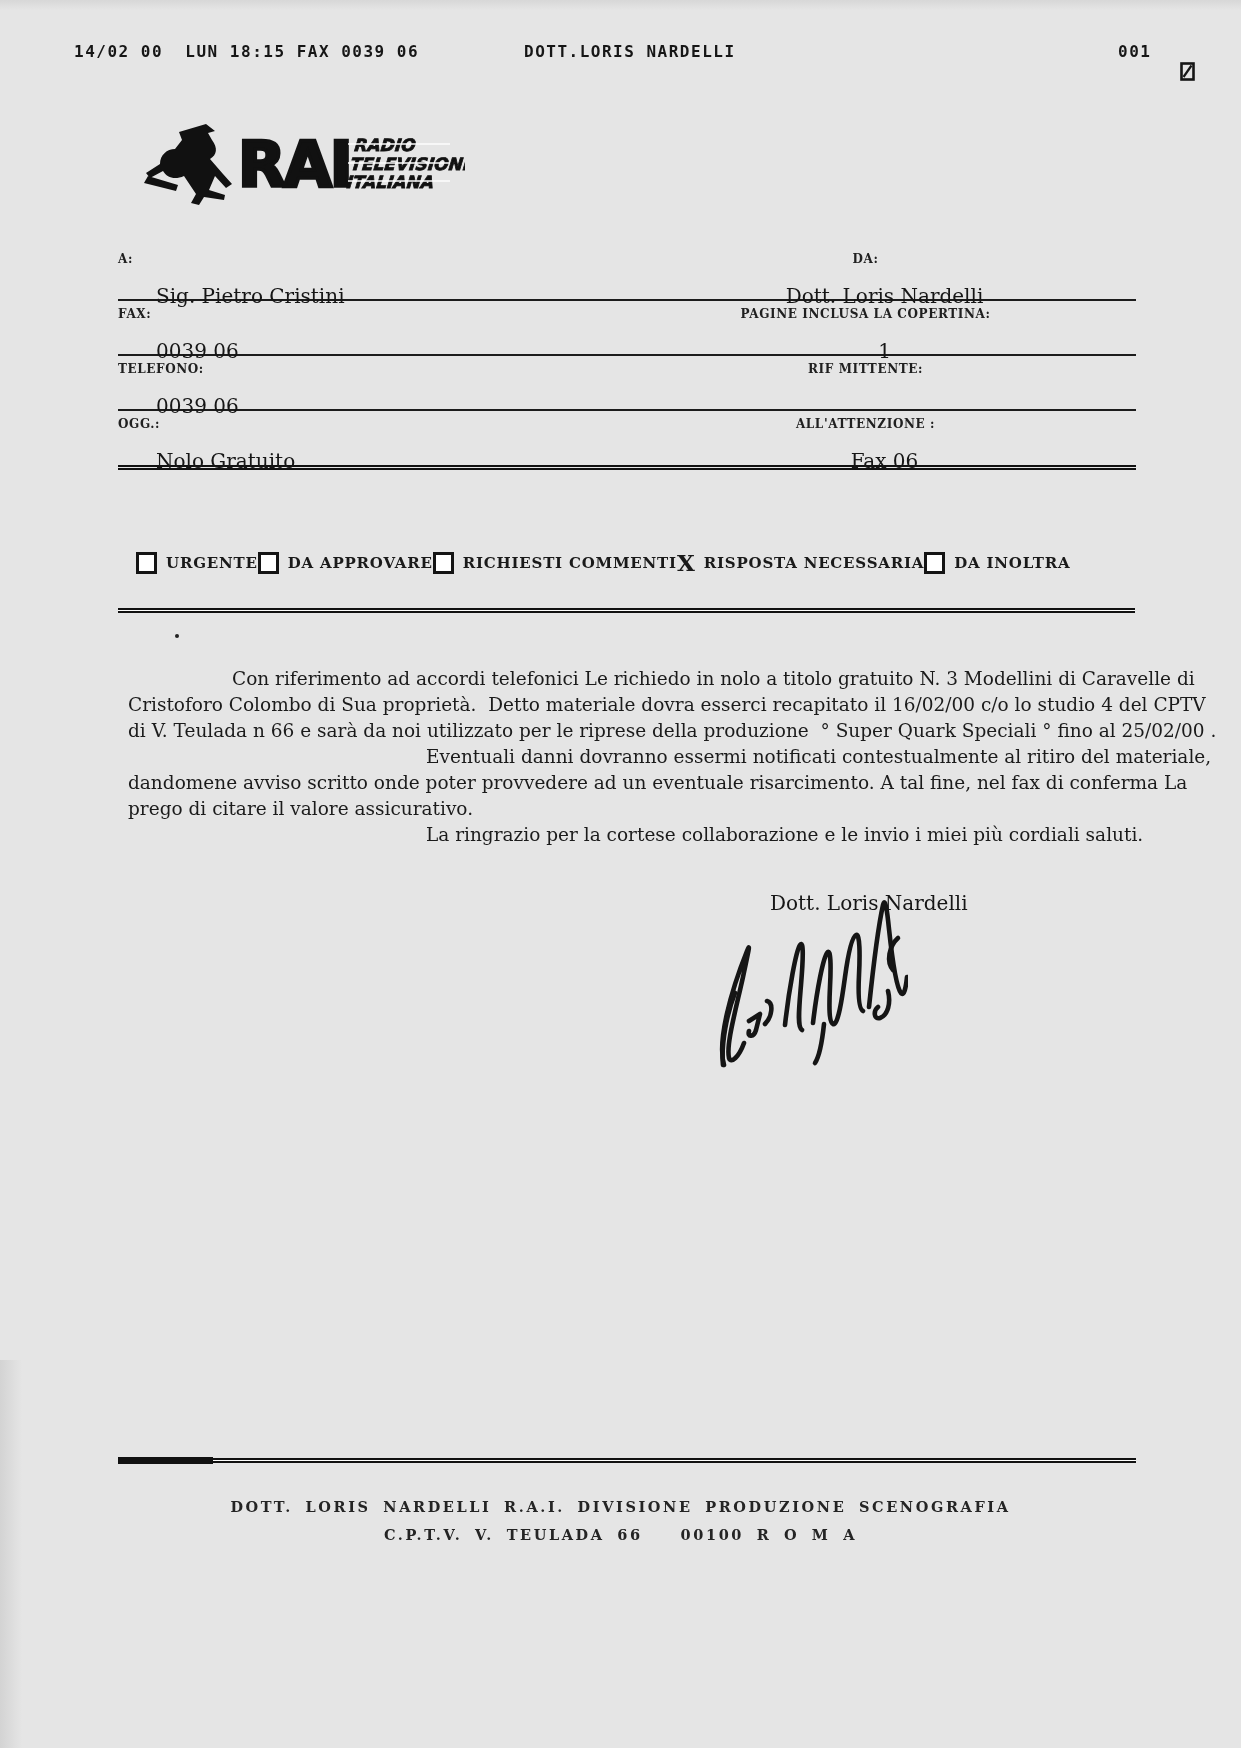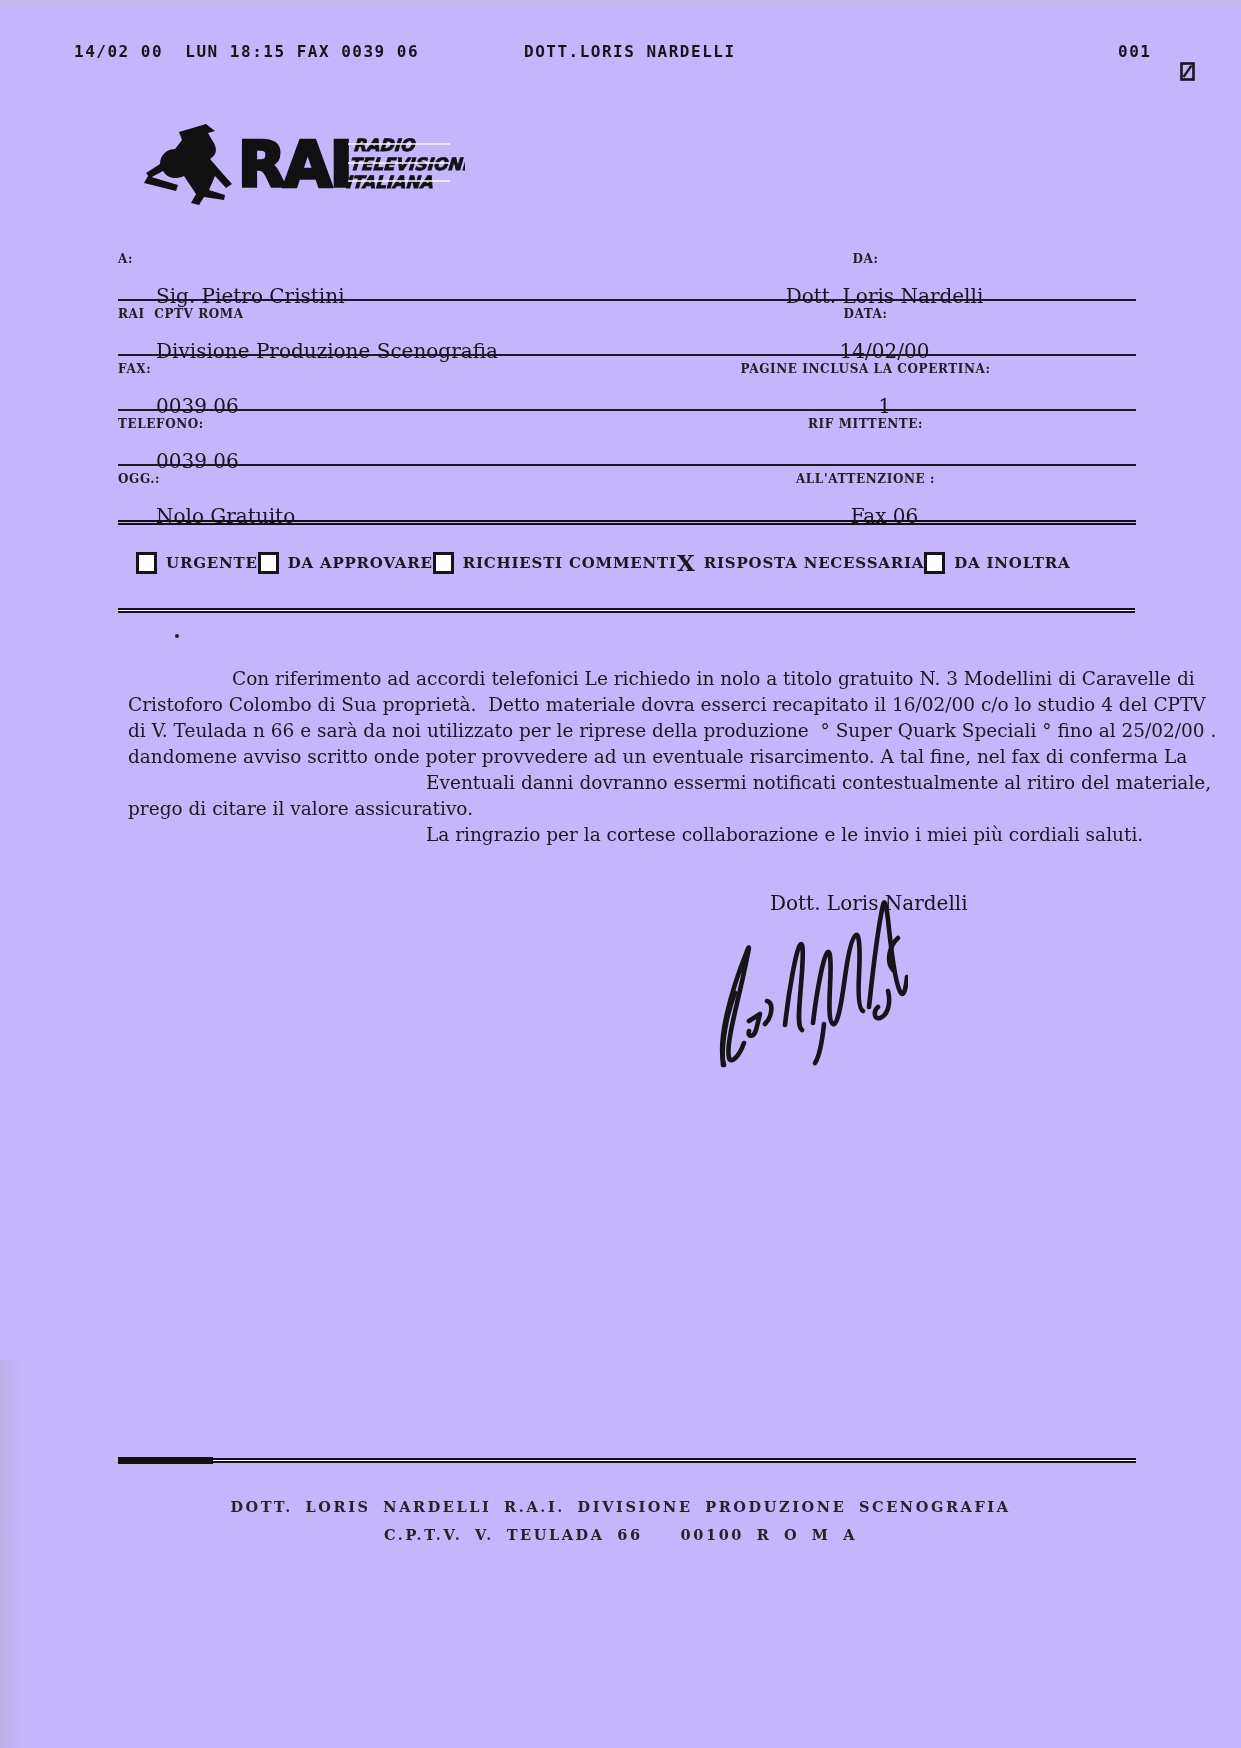--- a/index.html
+++ b/index.html
@@ -1,20 +1,20 @@
 <!DOCTYPE html>
 <html><head>
 <meta charset="utf-8">
 <style>
   html,body{margin:0;padding:0;background:#9a9a9a;}
   .page{
     position:relative;
     width:1241px;height:1748px;
     margin:0 auto;
-    background:#c4b5fd;
+    background:#e5e5e5;
     font-family:"DejaVu Serif", serif;
     color:#1a1a1a;
     overflow:hidden;
   }
   
   .scan-top{position:absolute;left:0;top:0;width:100%;height:10px;
     background:linear-gradient(180deg, rgba(190,190,190,.35), rgba(255,255,255,0));}
   .scan-left{position:absolute;left:0;top:1360px;width:22px;height:388px;
     background:linear-gradient(90deg, rgba(170,170,170,.30), rgba(255,255,255,0));}
 
@@ -122,30 +122,20 @@
           <div class="flabel">A:</div>
           <div class="fvalue">Sig. Pietro Cristini</div>
         </div>
       <div class="fcol r">
           <div class="flabel">DA:</div>
           <div class="fvalue">Dott. Loris Nardelli</div>
         </div>
     </div>
     <div class="form-row">
       <div class="fcol l">
-          <div class="flabel">RAI  CPTV ROMA</div>
-          <div class="fvalue">Divisione Produzione Scenografia</div>
-        </div>
-      <div class="fcol r">
-          <div class="flabel">DATA:</div>
-          <div class="fvalue">14/02/00</div>
-        </div>
-    </div>
-    <div class="form-row">
-      <div class="fcol l">
           <div class="flabel">FAX:</div>
           <div class="fvalue">0039 06</div>
         </div>
       <div class="fcol r">
           <div class="flabel">PAGINE INCLUSA LA COPERTINA:</div>
           <div class="fvalue">1</div>
         </div>
     </div>
     <div class="form-row">
       <div class="fcol l">
@@ -192,22 +182,22 @@
     </span>
   </div>
 
   <div class="hrule mid"></div>
   <div class="dot"></div>
 
   <div class="body">
     <div class="bline ind1">Con riferimento ad accordi telefonici Le richiedo in nolo a titolo gratuito N. 3 Modellini di Caravelle di</div>
     <div class="bline">Cristoforo Colombo di Sua proprietà.  Detto materiale dovra esserci recapitato il 16/02/00 c/o lo studio 4 del CPTV</div>
     <div class="bline">di V. Teulada n 66 e sarà da noi utilizzato per le riprese della produzione  ° Super Quark Speciali ° fino al 25/02/00 .</div>
+    <div class="bline ind2">Eventuali danni dovranno essermi notificati contestualmente al ritiro del materiale,</div>
     <div class="bline">dandomene avviso scritto onde poter provvedere ad un eventuale risarcimento. A tal fine, nel fax di conferma La</div>
-    <div class="bline ind2">Eventuali danni dovranno essermi notificati contestualmente al ritiro del materiale,</div>
     <div class="bline">prego di citare il valore assicurativo.</div>
     <div class="bline ind2">La ringrazio per la cortese collaborazione e le invio i miei più cordiali saluti.</div>
   </div>
 
   <div class="sig-name">Dott. Loris Nardelli</div>
   <div class="sig-svg">
     <svg viewBox="0 0 215 185" width="215" height="185">
       <g fill="none" stroke="#151515" stroke-width="4.6" stroke-linecap="round" stroke-linejoin="round">
         <path d="M31,172 C24,148 38,98 54,58 C58,48 55,60 50,84 C42,120 33,152 36,165 C38,171 46,164 51,150"></path>
         <path d="M30,172 C28,150 34,120 42,100"></path>

